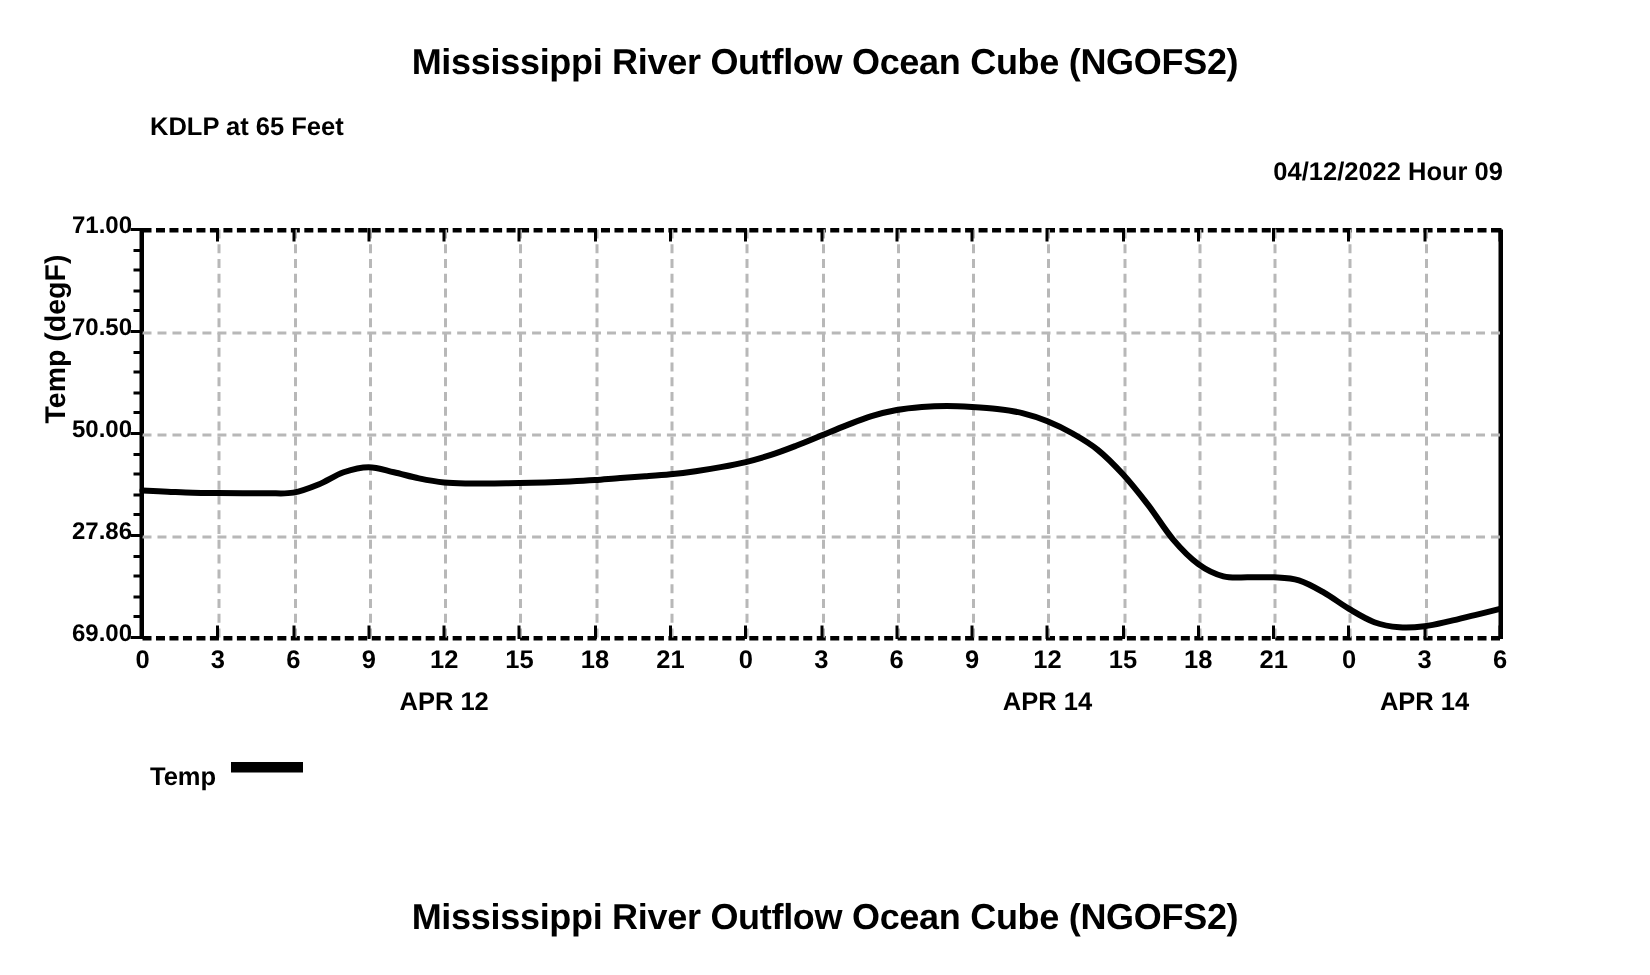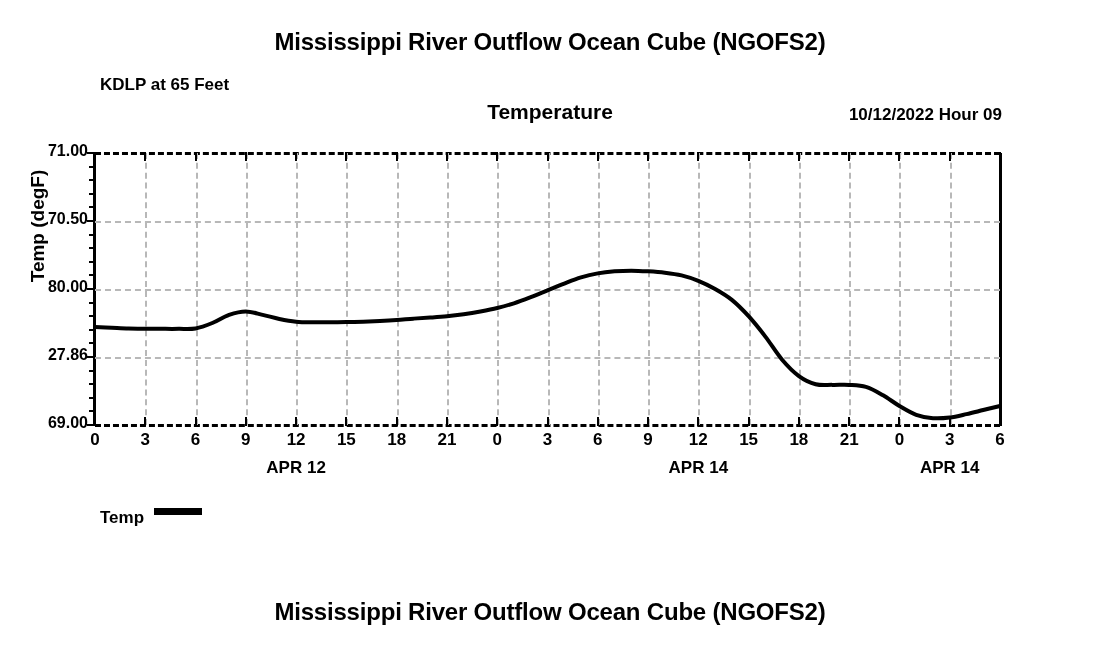--- a/index.html
+++ b/index.html
@@ -208,22 +208,21 @@
   }
 </style>
 </head>
 <body>
 
 <div class="page">
 
   <div class="main-title">Mississippi River Outflow Ocean Cube (NGOFS2)</div>
 
   <div class="station-line1">KDLP at 65 Feet</div>
-  <div class="subtitle-center">Temperature</div>
-  <div class="run-stamp">10/12/2022 Hour 09</div>
+  <div class="run-stamp">04/12/2022 Hour 09</div>
 
   <div class="axis-top"></div>
   <div class="axis-bottom"></div>
   <div class="axis-left"></div>
   <div class="axis-right"></div>
 
   <div id="grid-layer">
       <div class="gridline-h" style="top: 221px;"></div>
       <div class="gridline-h" style="top: 289px;"></div>
       <div class="gridline-h" style="top: 357px;"></div>
@@ -244,21 +243,21 @@
       <div class="gridline-v" style="left: 849.167px;"></div>
       <div class="gridline-v" style="left: 899.444px;"></div>
       <div class="gridline-v" style="left: 949.722px;"></div>
     </div>
   <div id="ytick-layer">
       <div class="ytick-major" style="top: 152px;"></div>
       <div class="ytick-label" style="top: 142px;">71.00</div>
       <div class="ytick-major" style="top: 220px;"></div>
       <div class="ytick-label" style="top: 210px;">70.50</div>
       <div class="ytick-major" style="top: 288px;"></div>
-      <div class="ytick-label" style="top: 278px;">80.00</div>
+      <div class="ytick-label" style="top: 278px;">50.00</div>
       <div class="ytick-major" style="top: 356px;"></div>
       <div class="ytick-label" style="top: 346px;">27.86</div>
       <div class="ytick-major" style="top: 424px;"></div>
       <div class="ytick-label" style="top: 414px;">69.00</div>
       <div class="ytick-minor" style="top: 410.4px;"></div>
       <div class="ytick-minor" style="top: 396.8px;"></div>
       <div class="ytick-minor" style="top: 383.2px;"></div>
       <div class="ytick-minor" style="top: 369.6px;"></div>
       <div class="ytick-minor" style="top: 342.4px;"></div>
       <div class="ytick-minor" style="top: 328.8px;"></div>

